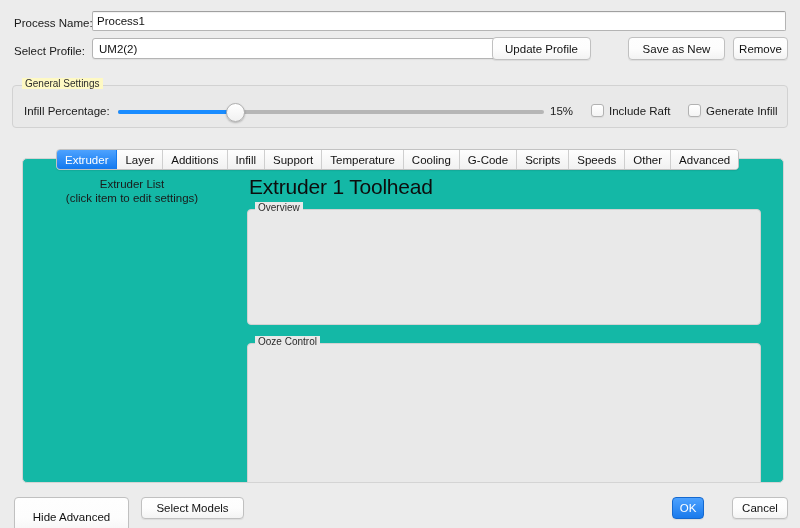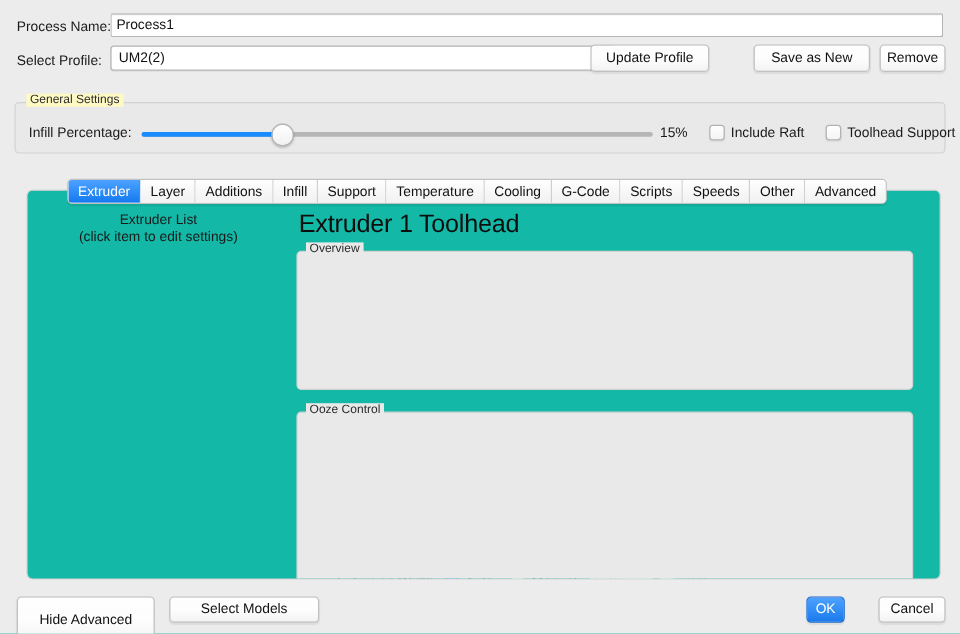--- a/index.html
+++ b/index.html
@@ -321,21 +321,21 @@
   <div class="slider-thumb" id="infill-thumb" style="left: 108px;"></div>
 </div>
 <div class="lbl" id="infill-value">15%</div>
 
 <div class="checkrow" id="include-raft">
   <span class="checkbox" id="include-raft-box"></span>
   <span class="lbl">Include Raft</span>
 </div>
 <div class="checkrow" id="generate-support">
   <span class="checkbox" id="generate-support-box"></span>
-  <span class="lbl">Toolhead Support</span>
+  <span class="lbl">Generate Infill</span>
 </div>
 
 <div id="tabbar">
     <div class="tab active">Extruder</div>
     <div class="tab">Layer</div>
     <div class="tab">Additions</div>
     <div class="tab">Infill</div>
     <div class="tab">Support</div>
     <div class="tab">Temperature</div>
     <div class="tab">Cooling</div>
@@ -407,15 +407,15 @@
   </div>
 
   <div class="groupbox" id="ooze-box"></div>
   <div class="group-caption" id="ooze-caption">Ooze Control</div>
 
   <div id="ooze-rows"></div>
 
 </div>
 
 <div class="pushbtn" style="position:absolute; left:14px; top:497px; width:115px; height:40px;">Hide Advanced</div>
-<div class="pushbtn" style="position:absolute; left:141px; top:497px; width:125px; height:22px;">Select Models</div>
+<div class="pushbtn" style="position:absolute; left:141px; top:497px; width:103px; height:22px;">Select Models</div>
 <div class="pushbtn primary" style="position:absolute; left:672px; top:497px; width:32px; height:22px;">OK</div>
 <div class="pushbtn" style="position:absolute; left:732px; top:497px; width:56px; height:22px;">Cancel</div>
 
 </body></html>

